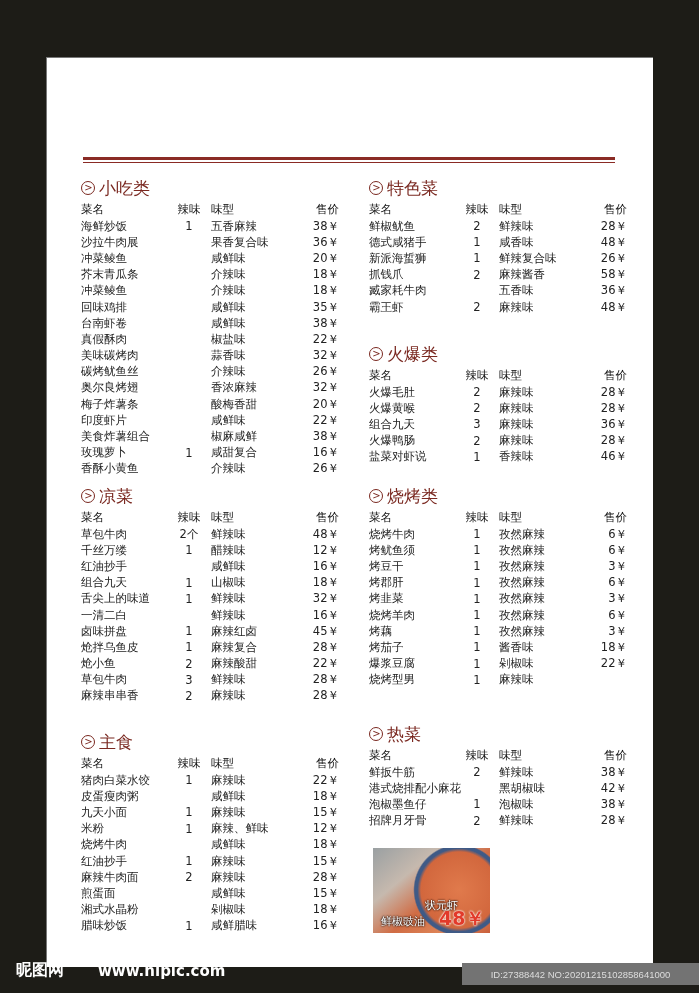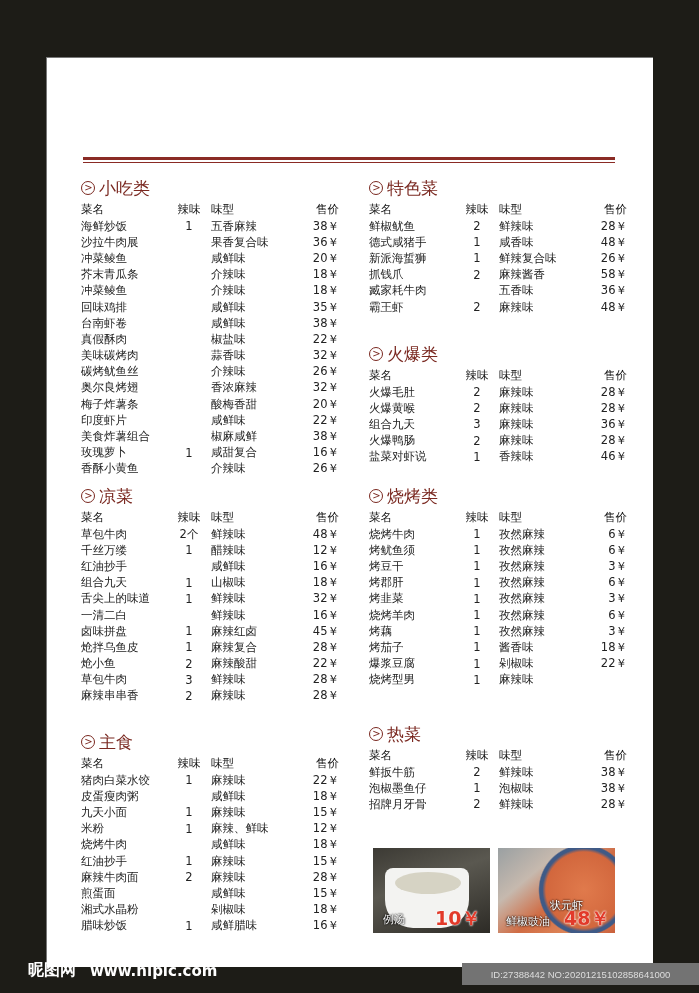--- a/index.html
+++ b/index.html
@@ -44,24 +44,24 @@
   .photo { position: relative; width: 117px; height: 85px; overflow: hidden; }
   .photo.soup { background: linear-gradient(160deg, #3c3a34 0%, #5a5850 40%, #2d2b26 100%); }
   .photo.shrimp { background: linear-gradient(140deg, #9aa0a2 0%, #c6b9ae 30%, #d06c44 55%, #e0885a 80%, #c95f3b 100%); }
   .bowl { position: absolute; left: 12px; top: 20px; width: 84px; height: 60px; background: #f3f3f1; border-radius: 8px 8px 28px 28px; }
   .bowl-inner { position: absolute; left: 22px; top: 24px; width: 66px; height: 22px; background: #d6d3c4; border-radius: 50%; }
   .plate { position: absolute; left: 36px; top: -6px; width: 100px; height: 96px; border-radius: 50%; background: radial-gradient(circle, #e07a4c 0%, #d2673d 55%, #3f5a86 60%, #3f5a86 64%, transparent 66%); }
   .photo-label { position: absolute; color: #fff; font-size: 11px; text-shadow: 0 0 2px #000, 0 0 2px #000; }
   .photo-price { position: absolute; color: #e23a2a; font-size: 19px; font-weight: bold; text-shadow: 0 0 2px #fff, 0 0 2px #fff; }
 
   .watermark-left {
-    position: absolute; left: 28px; top: 960px; color: #fff; font-size: 16px; font-weight: bold;
-    display: flex; align-items: center; gap: 14px;
-  }
-  .watermark-left .site { font-size: 15px; font-weight: bold; }
+    position: absolute; left: 16px; top: 960px; color: #fff; font-size: 16px; font-weight: bold;
+    display: flex; align-items: center; gap: 6px;
+  }
+  .watermark-left .site { font-size: 15px; font-weight: bold; margin-left: 28px; }
   .watermark-right {
     position: absolute; left: 462px; top: 963px; width: 237px; height: 22px; background: #737373;
     color: #ddd; font-size: 9.5px; display: flex; align-items: center; justify-content: center;
     font-family: "Liberation Sans", sans-serif;
   }
 </style>
 </head>
 <body>
 
 <div class="page">
@@ -502,40 +502,40 @@
         <span class="c-flavor">味型</span>
         <span class="c-price">售价</span>
       </div>
       <div class="row">
         <span class="c-name">鲜扳牛筋</span>
         <span class="c-spicy">2</span>
         <span class="c-flavor">鲜辣味</span>
         <span class="c-price">38￥</span>
       </div>
       <div class="row">
+        <span class="c-name">港式烧排配小麻花</span>
+        <span class="c-spicy"></span>
+        <span class="c-flavor">黑胡椒味</span>
+        <span class="c-price">42￥</span>
+      </div>
+      <div class="row">
         <span class="c-name">泡椒墨鱼仔</span>
         <span class="c-spicy">1</span>
         <span class="c-flavor">泡椒味</span>
         <span class="c-price">38￥</span>
       </div>
       <div class="row">
         <span class="c-name">招牌月牙骨</span>
         <span class="c-spicy">2</span>
         <span class="c-flavor">鲜辣味</span>
         <span class="c-price">28￥</span>
       </div>
     </div>
 
   <div class="photos">
-    <div class="photo soup">
-      <div class="bowl"></div>
-      <div class="bowl-inner"></div>
-      <div class="photo-label" style="left:10px; top:64px;">例汤</div>
-      <div class="photo-price" style="left:62px; top:58px;">10￥</div>
-    </div>
     <div class="photo shrimp">
       <div class="plate"></div>
       <div class="photo-label" style="left:8px; top:50px;padding-left:44px;">状元虾</div>
       <div class="photo-label" style="left:8px; top:66px;">鲜椒豉油</div>
       <div class="photo-price" style="left:66px; top:58px;">48￥</div>
     </div>
   </div>
 </div>
 
 <div class="watermark-left">

